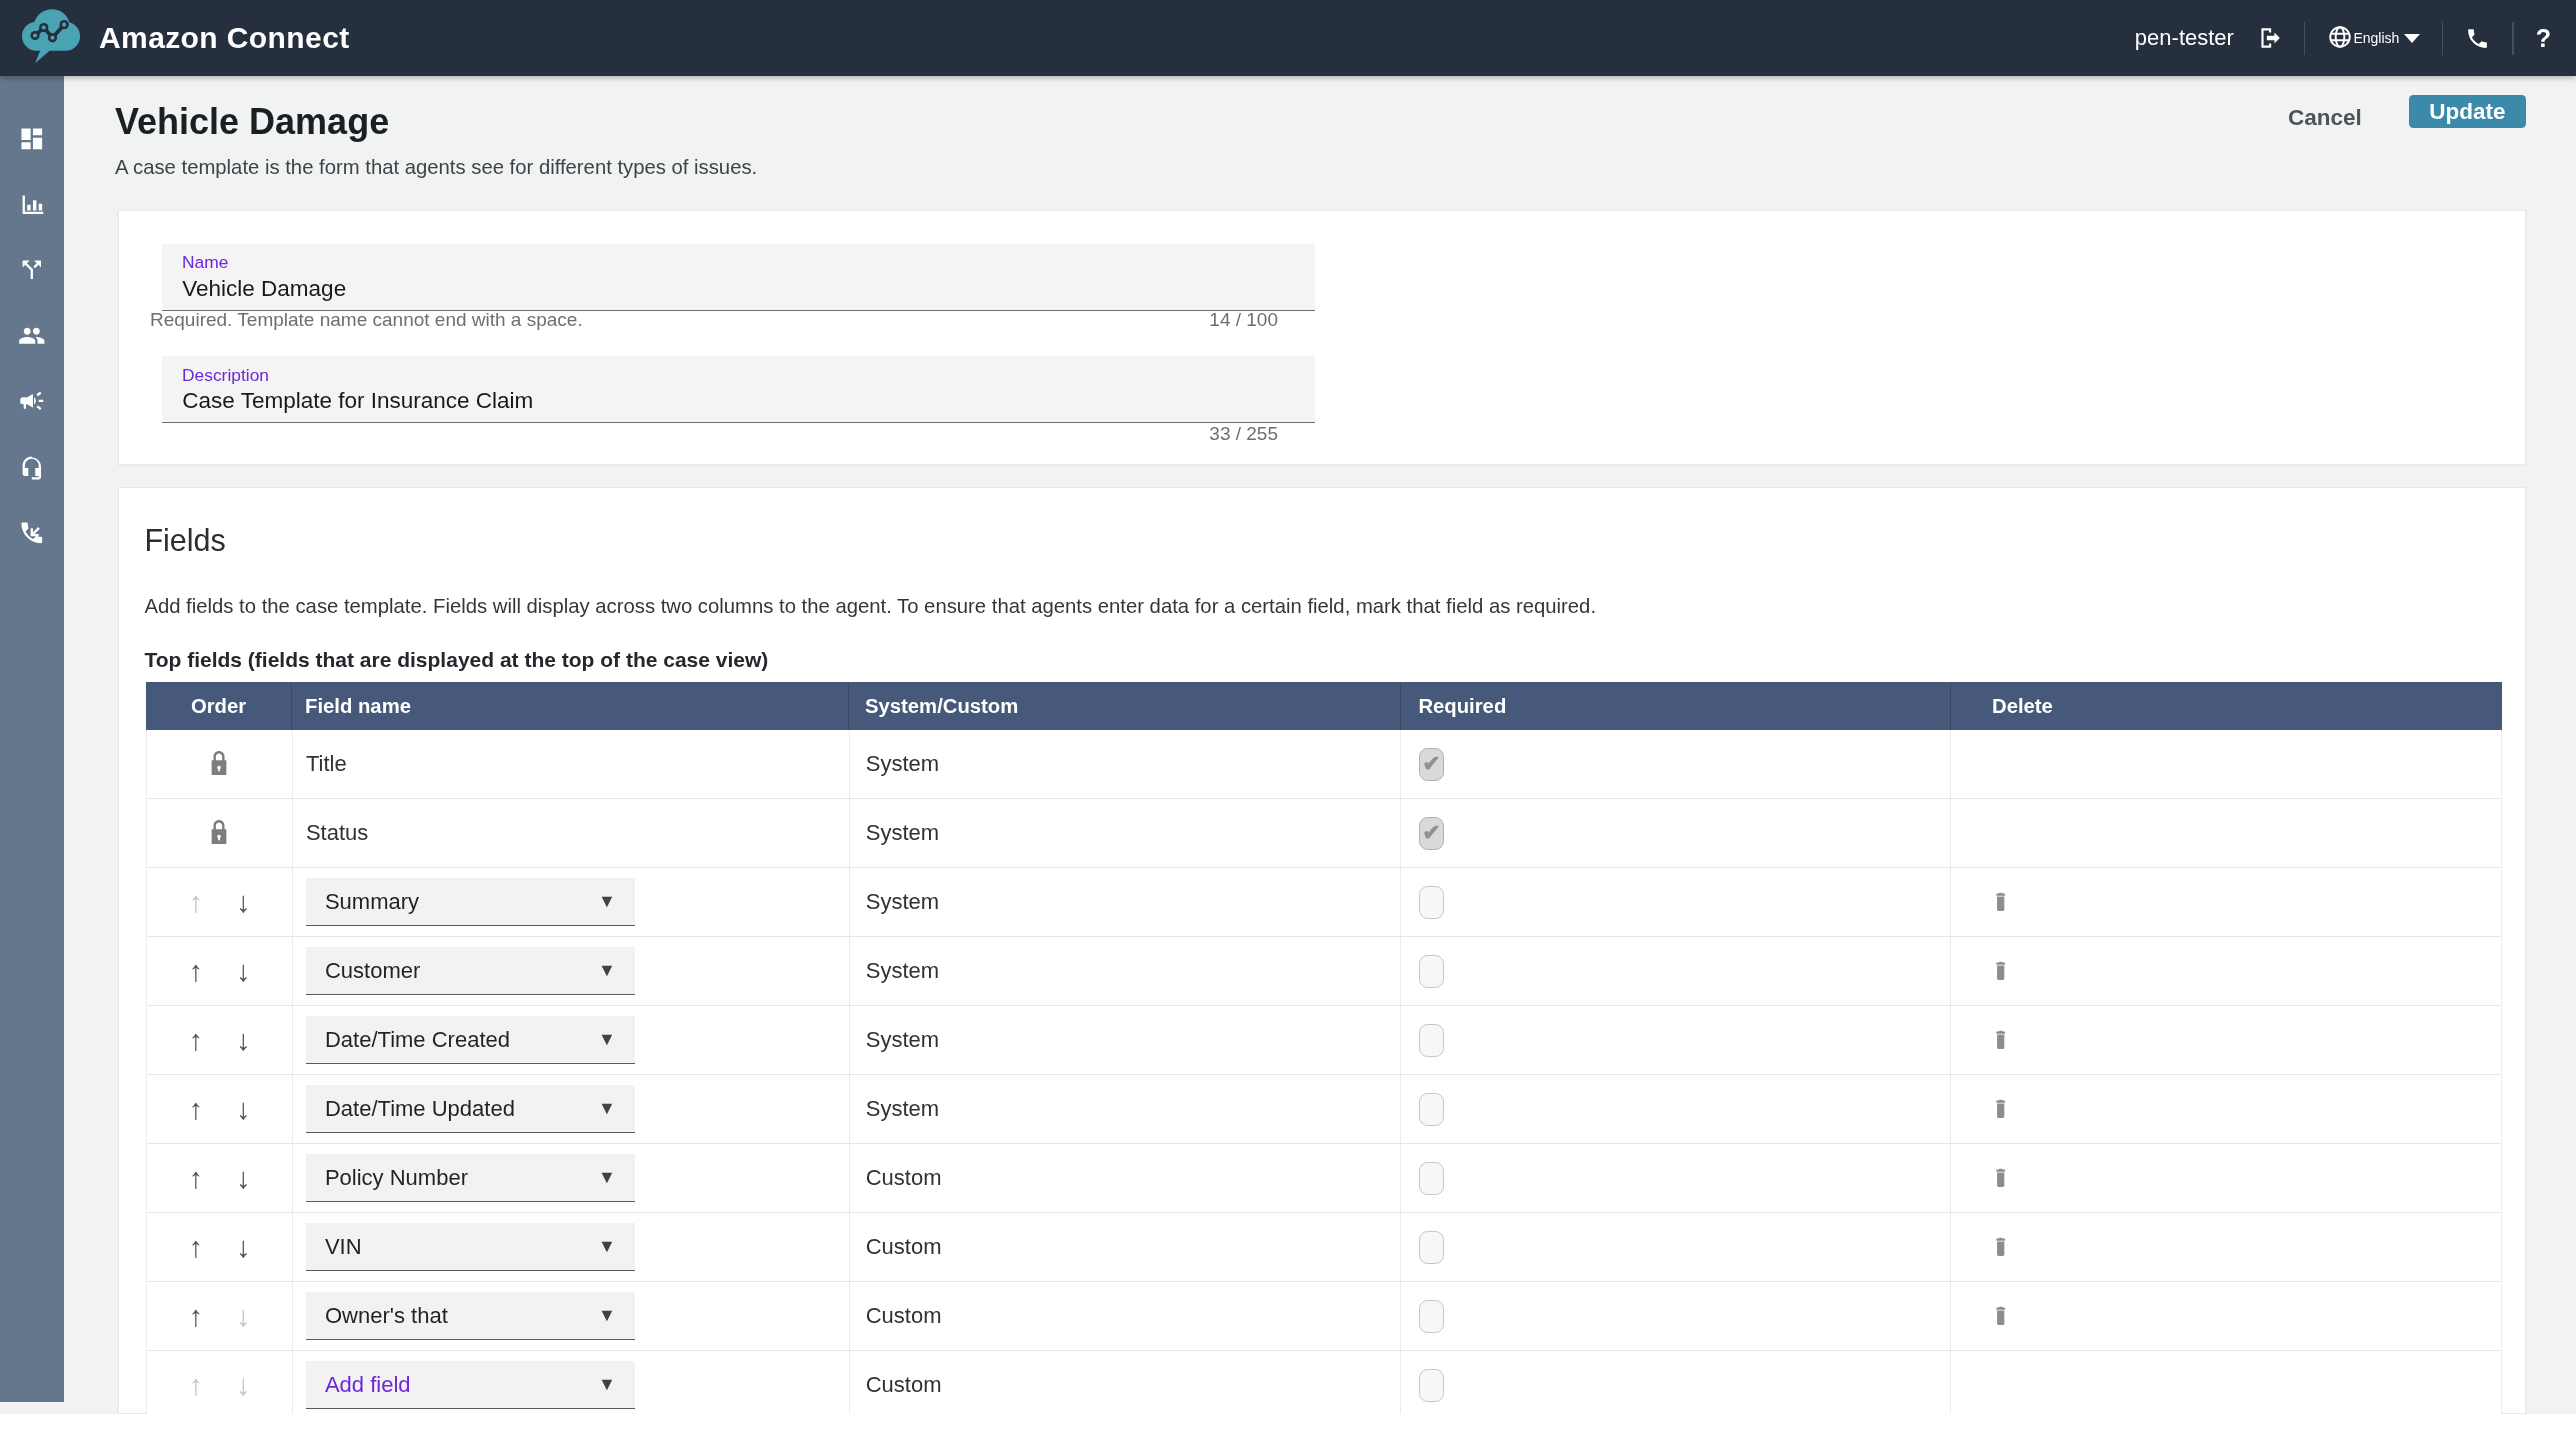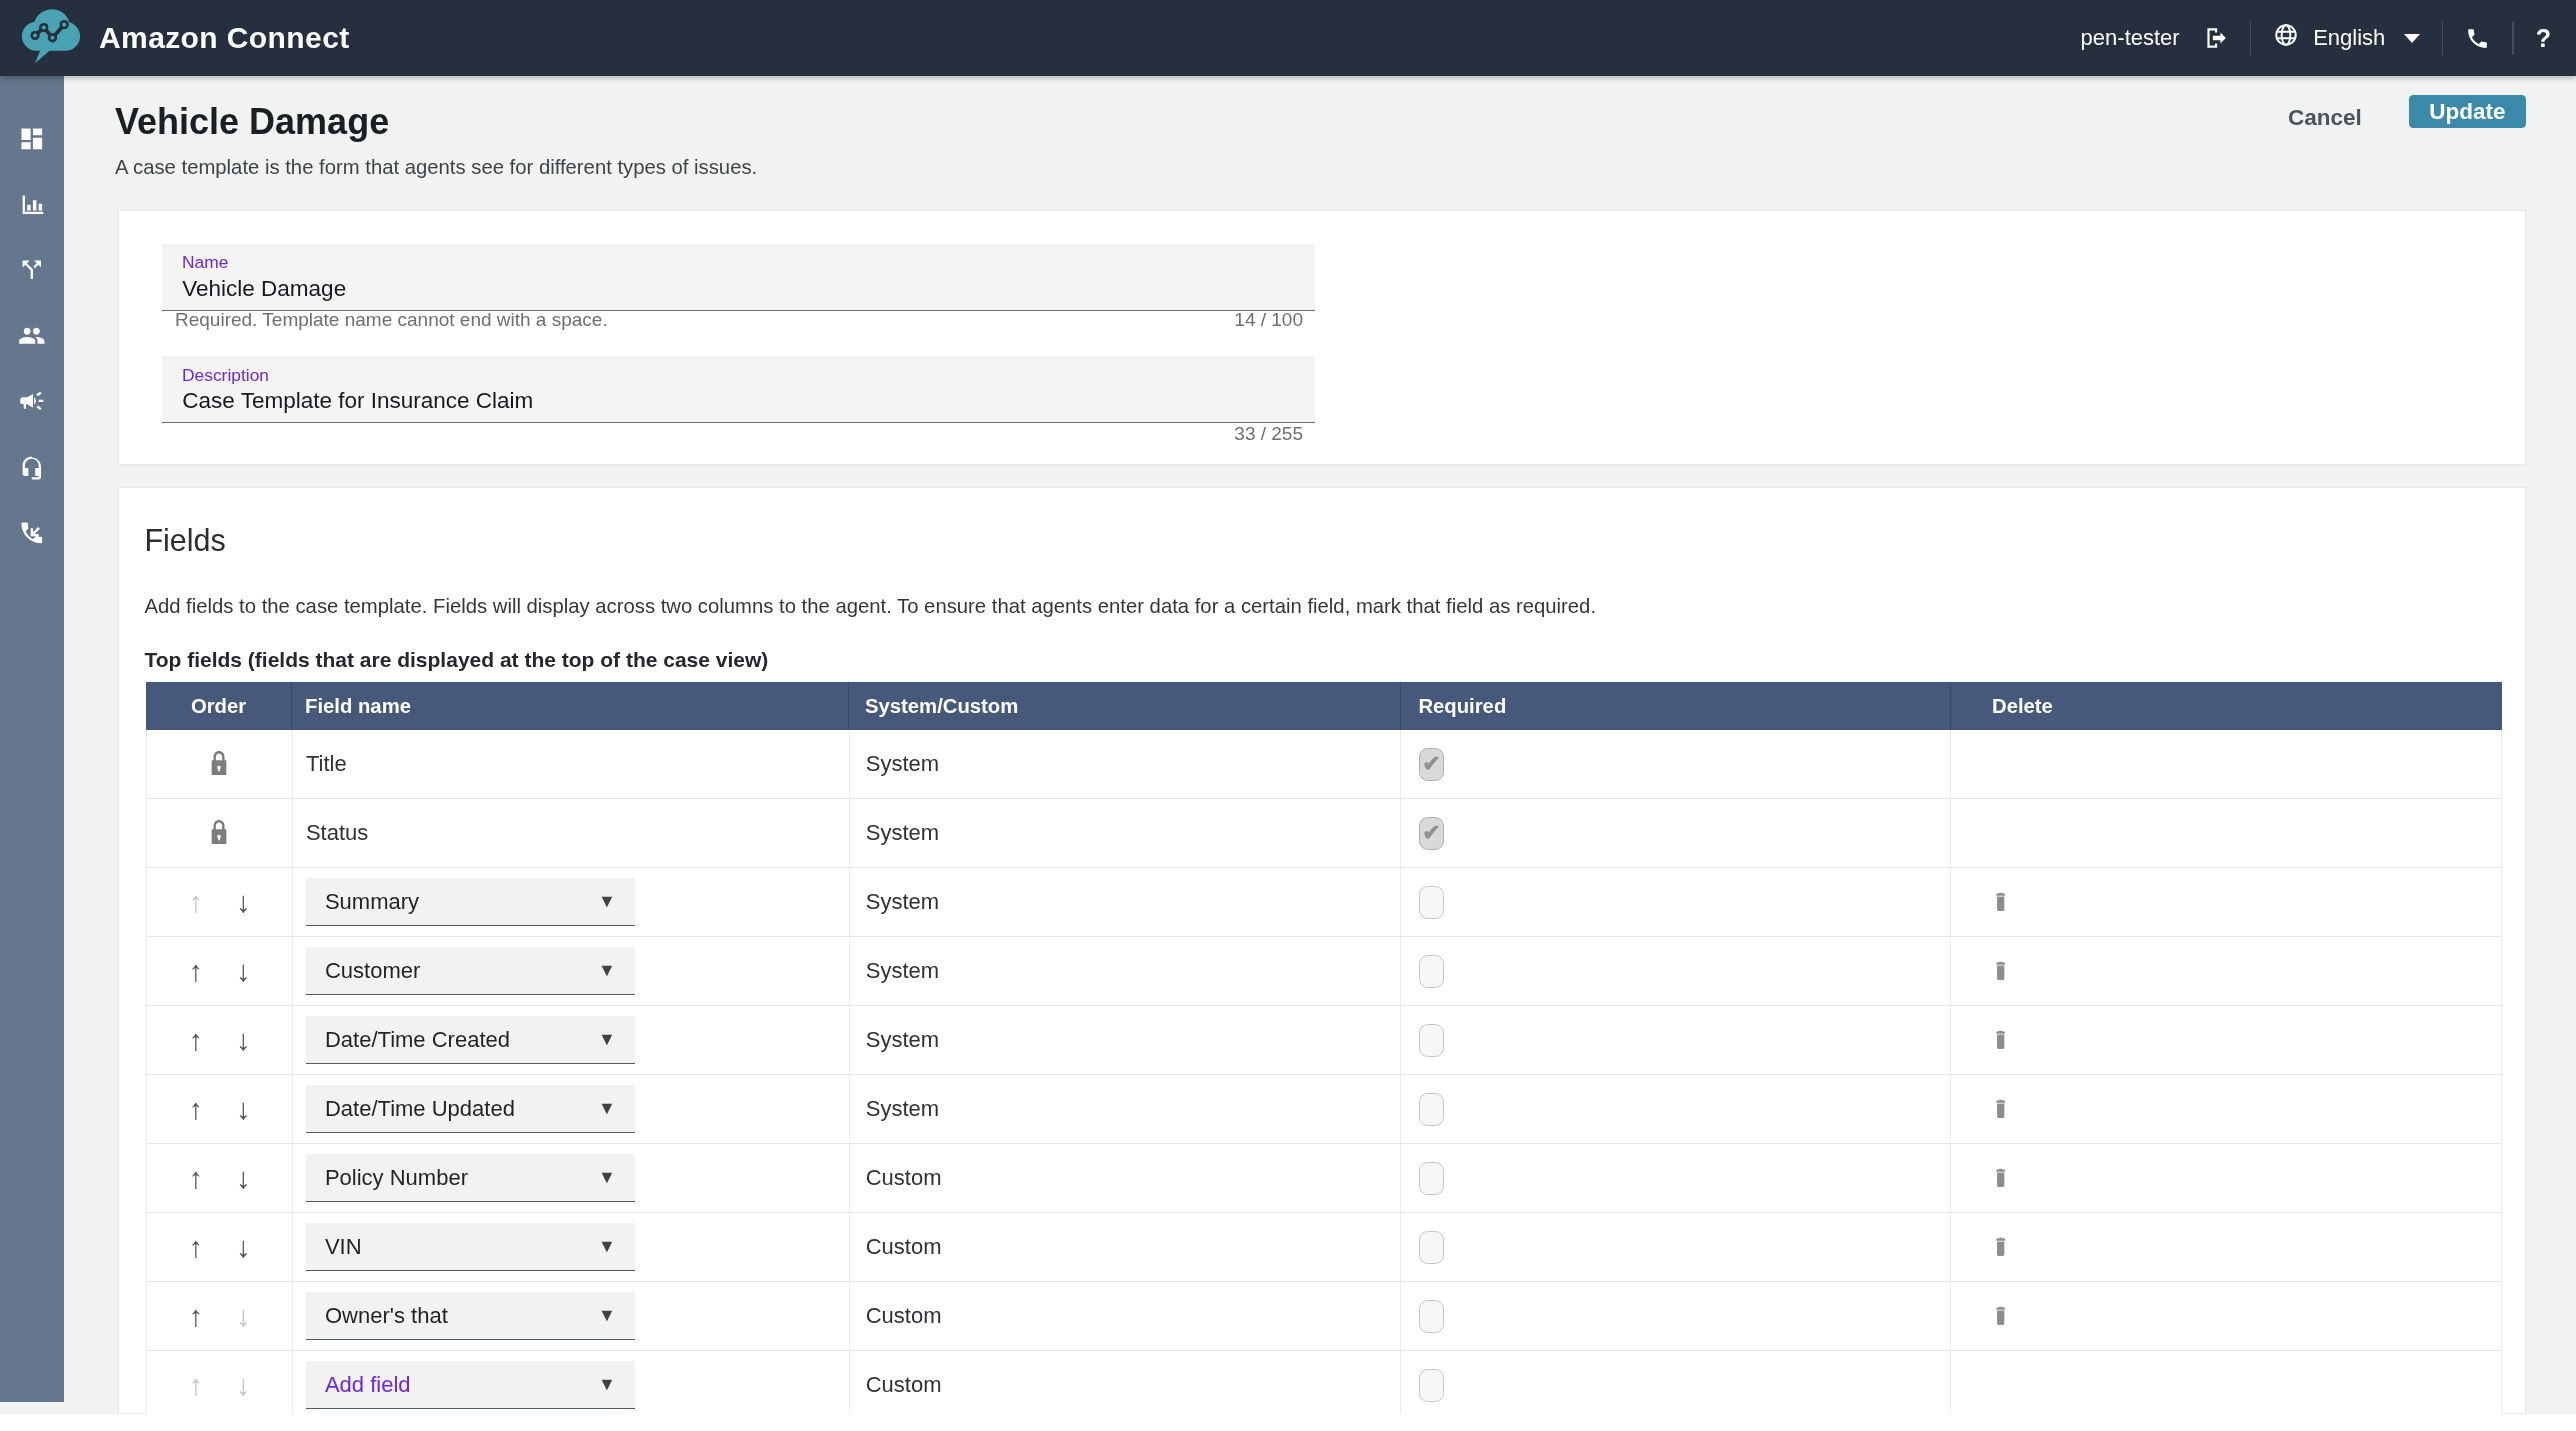--- a/index.html
+++ b/index.html
@@ -12,21 +12,21 @@
 
   
   .topbar{position:absolute; left:0; top:0; width:2576px; height:76px;
     background:var(--header-bg); z-index:30; display:flex; align-items:center;
     box-shadow:0 2.2px 5.8px rgba(0,0,0,.28);}
   .brand{display:flex; align-items:center; gap:13px; padding-left:19px;}
   .brand-title{color:#fff; font-size:30px; font-weight:bold; letter-spacing:0.4px;}
   .topbar-right{position:absolute; right:25px; top:0; height:76px;
     display:flex; align-items:center; gap:22px;}
   .top-user{color:#fff; font-size:22px;}
-  .top-item{display:flex; align-items:center; gap:14px; color:#fff; font-size:22px; cursor:pointer;}
+  .top-item{display:flex; align-items:center; gap:0; color:#fff; font-size:14px; cursor:pointer;}
   .vdiv{width:1.5px; height:33px; background:#454f5e;}
   .caret-down{width:0; height:0; border-left:8px solid transparent;
     border-right:8px solid transparent; border-top:9.4px solid #fff; margin-left:4.4px;}
   .help-q{color:#fff; font-size:25px; font-weight:bold;}
 
   
   .app{position:absolute; left:0; top:76px; width:2576px; height:1338px;
     background:var(--page-bg); overflow:hidden;}
   .sidebar{position:absolute; left:0; top:0; width:64px; height:1326px;
     background:var(--sidebar-bg); display:flex; flex-direction:column;
@@ -50,21 +50,21 @@
     border:0.7px solid #e7e8e8; box-shadow:0 0.7px 2.2px rgba(0,0,0,.06);}
   .card-form{top:134px; height:255px;}
   .card-fields{top:411px; height:927px;}
 
   .tf{position:absolute; left:43px; width:1153px; height:67px; background:#f4f4f4;
     border:none; border-bottom:1.5px solid #687078;}
   .tf-label{position:absolute; left:63px; font-size:17.4px; color:#6d28d9; z-index:2;}
   .tf-input{position:absolute; left:43px; width:1153px; height:67px; background:transparent;
     border:none; outline:none; z-index:3; padding:29px 20.3px 5.8px 20.3px;
     font-size:22.5px; color:#16191f; font-family:inherit;}
-  .helper-row{position:absolute; left:56px; width:1128px; display:flex;
+  .helper-row{position:absolute; left:31px; width:1128px; display:flex;
     justify-content:space-between; font-size:19px; color:#6f6f6f;}
 
   
   .fields-title{position:absolute; left:25.4px; top:35px; font-size:30.5px; color:#2a2d31;}
   .fields-desc{position:absolute; left:25.4px; top:107px; font-size:20.3px; color:#33373c;}
   .topfields-label{position:absolute; left:25.4px; top:160px; font-size:21px;
     font-weight:bold; color:#24272b;}
 
   .ctable{position:absolute; left:27px; top:194px; width:2356px;}
   .thead{display:flex; background:var(--table-header-bg); height:48px;

